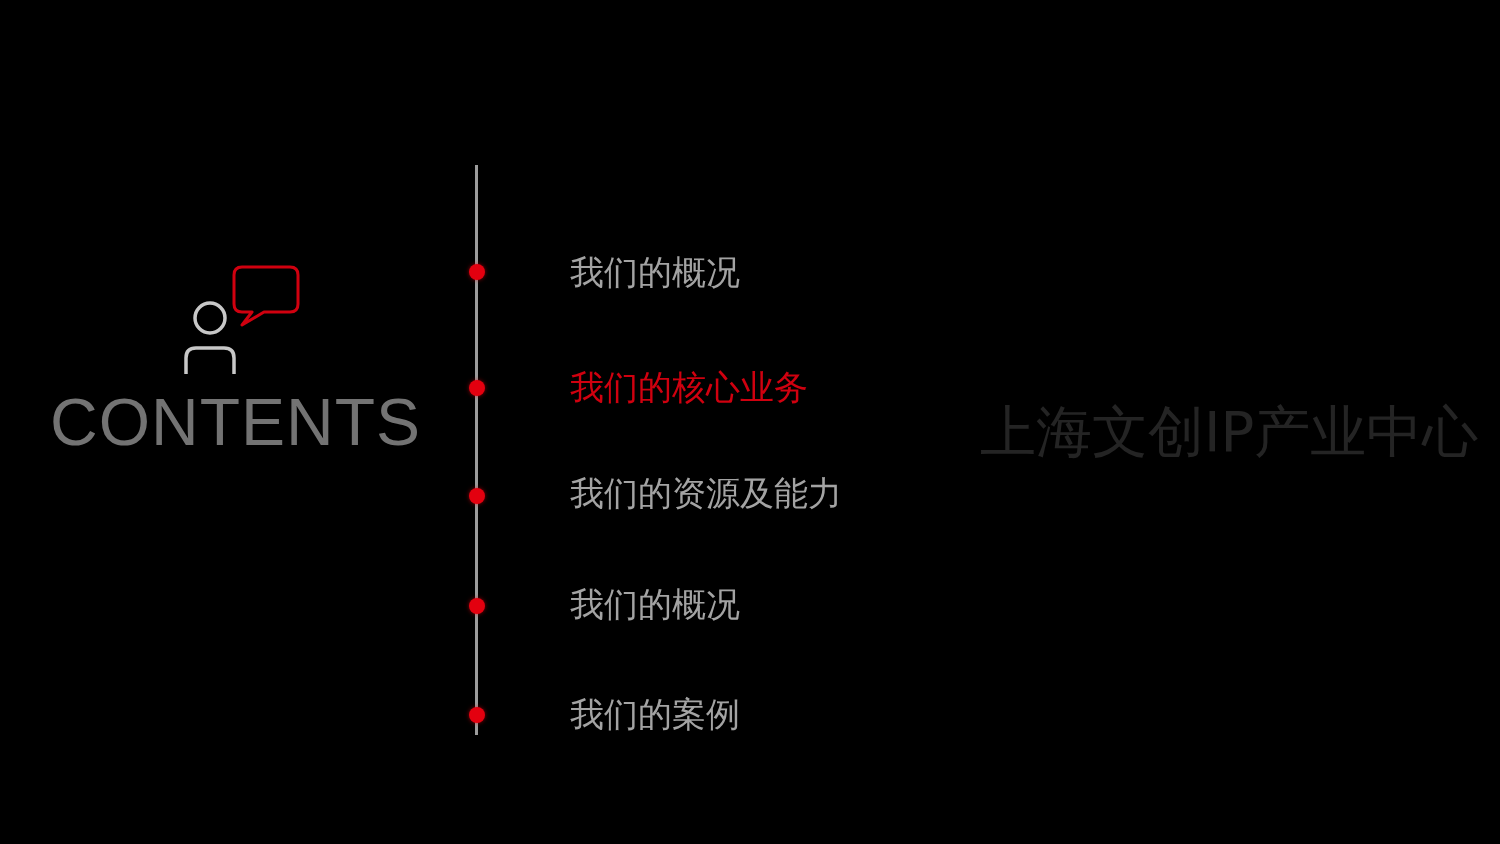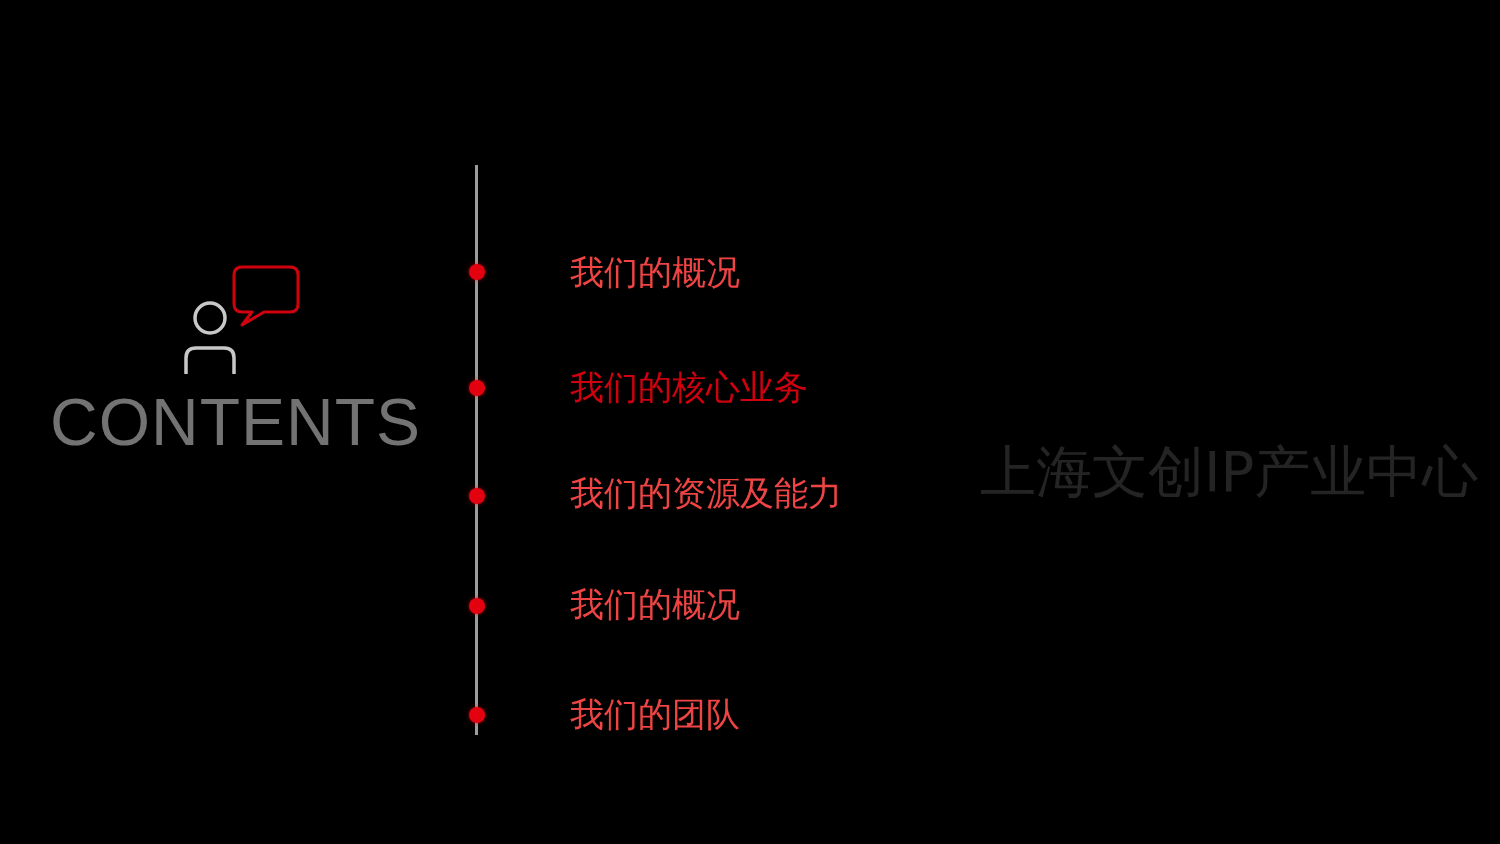--- a/index.html
+++ b/index.html
@@ -4,24 +4,24 @@
 <style>
   html, body { margin:0; padding:0; }
   body { width:1500px; height:844px; background:#000; position:relative; overflow:hidden;
          font-family:"DejaVu Sans", "Liberation Sans", sans-serif; }
   .icon-wrap { position:absolute; left:180px; top:262px; width:125px; height:116px; }
   .contents-title { position:absolute; left:50px; top:382px; font-family:"Liberation Sans","DejaVu Sans",sans-serif;
         font-size:66px; letter-spacing:1px; color:#737373; line-height:80px; }
   .timeline { position:absolute; left:475px; top:165px; width:3px; height:570px; background:#9c9c9c; }
   .dot { position:absolute; left:469px; width:16px; height:16px; border-radius:50%; background:#e3000f;
          box-shadow:0 0 4px rgba(227,0,15,0.6); }
-  .item { position:absolute; left:570px; font-size:34px; color:#ef4444; white-space:nowrap; line-height:40px; }
+  .item { position:absolute; left:570px; font-size:34px; color:#a3a3a3; white-space:nowrap; line-height:40px; }
   .item.active { color:#d0000f; font-weight:normal; }
   .watermark { position:absolute; left:980px; top:400px; font-size:56px; color:#242424; white-space:nowrap;
-         font-family:"DejaVu Sans","Liberation Sans",sans-serif; line-height:64px;margin-top:40px; }
+         font-family:"DejaVu Sans","Liberation Sans",sans-serif; line-height:64px; }
 </style>
 </head>
 <body>
 
 <div class="icon-wrap">
   <svg width="125" height="116" viewBox="0 0 125 116">
 
     <path d="M62 5 H110 Q118 5 118 13 V42 Q118 50 110 50 H84 L62 63 L72 50 H62 Q54 50 54 42 V13 Q54 5 62 5 Z" fill="none" stroke="#d0000f" stroke-width="3" stroke-linejoin="round"></path>
 
     <circle cx="30" cy="56" r="15" fill="none" stroke="#c8c8c8" stroke-width="3.5"></circle>
@@ -37,15 +37,15 @@
 <div class="dot" style="top:264px"></div>
 <div class="dot" style="top:380px"></div>
 <div class="dot" style="top:488px"></div>
 <div class="dot" style="top:598px"></div>
 <div class="dot" style="top:707px"></div>
 
 <div class="item" style="top:252px">我们的概况</div>
 <div class="item active" style="top:367px">我们的核心业务</div>
 <div class="item" style="top:473px">我们的资源及能力</div>
 <div class="item" style="top:584px">我们的概况</div>
-<div class="item" style="top:694px">我们的团队</div>
+<div class="item" style="top:694px">我们的案例</div>
 
 <div class="watermark">上海文创IP产业中心</div>
 
 </body></html>

